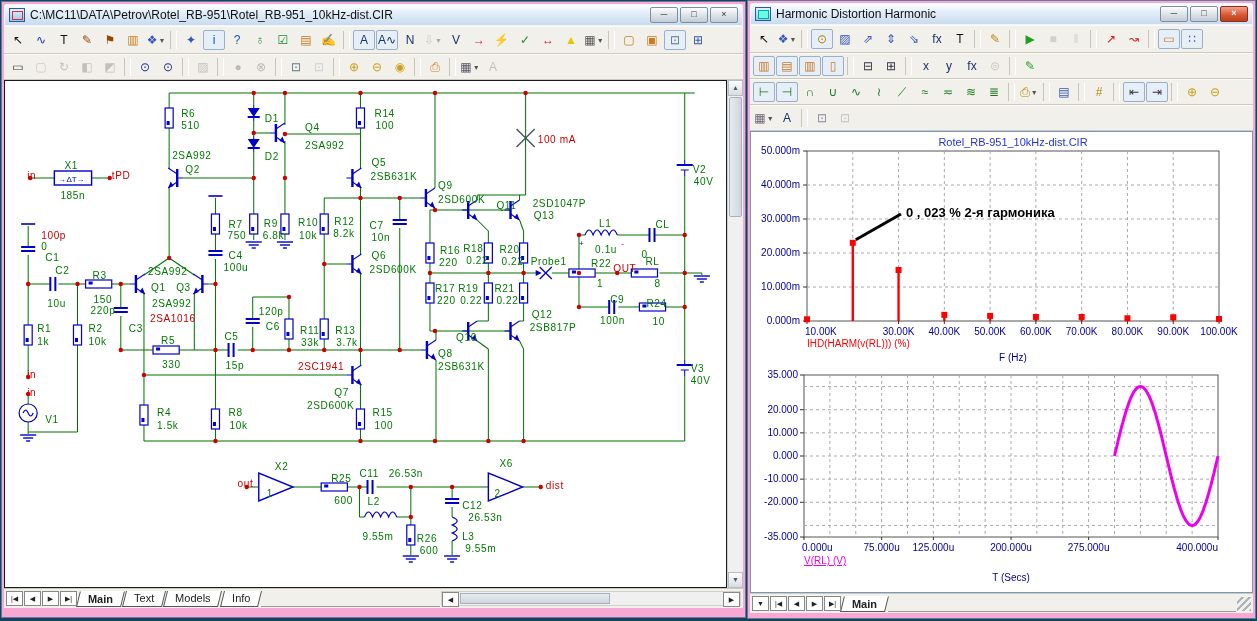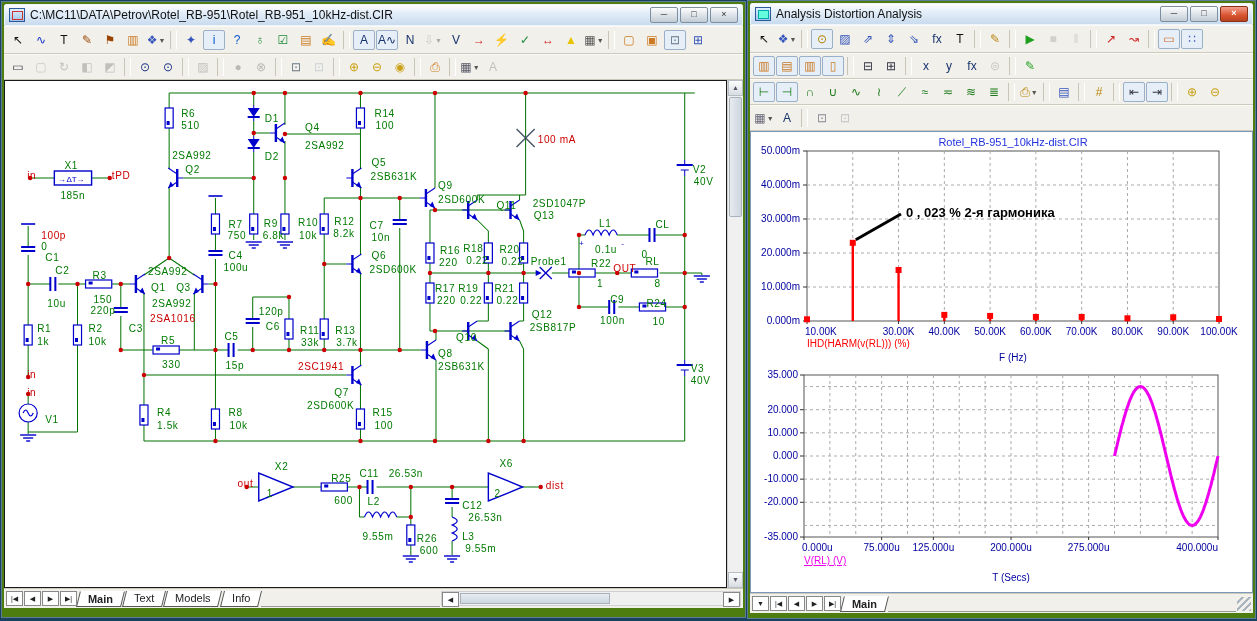--- a/index.html
+++ b/index.html
@@ -1,17 +1,17 @@
 <!DOCTYPE html>
 <html><head>
 <meta charset="utf-8">
 <style>
   * { box-sizing: border-box; margin:0; padding:0; }
   html,body { width:1257px; height:621px; overflow:hidden; background:#16425f; font-family:"Liberation Sans",sans-serif; }
-  .window { position:absolute; background:#4d7c0f; border:1px solid #5e7b99; padding:2px; }
+  .window { position:absolute; background:#f9a8d4; border:1px solid #5e7b99; padding:2px; }
   #win-left { left:1px; top:1px; width:745px; height:617px; }
   #win-right { left:747px; top:0px; width:509px; height:619px; }
   .titlebar { height:22px; display:flex; align-items:center; gap:5px; padding:0 4px;
     background:linear-gradient(#fdfeff,#e3eef9 40%,#c9dbee); border:1px solid #eef5fc; border-radius:2px 2px 0 0; }
   .title-text { flex:1; font-size:12px; color:#111; white-space:nowrap; overflow:hidden; }
   .app-icon { width:16px; height:14px; background:linear-gradient(#dfefff,#9fc4e8); border:1px solid #2a5a9a; position:relative; }
   .app-icon:before { content:""; position:absolute; left:2px; top:2px; width:9px; height:7px; border:1px solid #c33; }
   .app-icon.chart:before { border:1px solid #0aa; background:#6fd; }
   .cap-btns { display:flex; gap:2px; }
   .cap-btn { width:28px; height:16px; border:1px solid #7e8f9f; border-radius:2px; font-size:9px; line-height:13px;
@@ -611,21 +611,21 @@
         <div class="hthumb"></div>
         <div class="htrack"></div>
         <div class="nav-btn">▶</div>
       </div>
     </div>
 </div>
 
 <div class="window" id="win-right">
   <div class="titlebar">
     <div class="app-icon chart"></div>
-    <div class="title-text">Analysis Distortion Analysis</div>
+    <div class="title-text">Harmonic Distortion Harmonic</div>
     <div class="cap-btns">
       <div class="cap-btn">─</div>
       <div class="cap-btn">□</div>
       <div class="cap-btn close-active">×</div>
     </div>
   </div>
   <div class="toolbar tb1" id="rtb1">
       <span class="icon" style="color: rgb(17, 17, 17);">↖</span>
       <span class="icon" style="color: rgb(51, 85, 187);">❖<span class="dd">▼</span></span>
       <div class="sep"></div>

